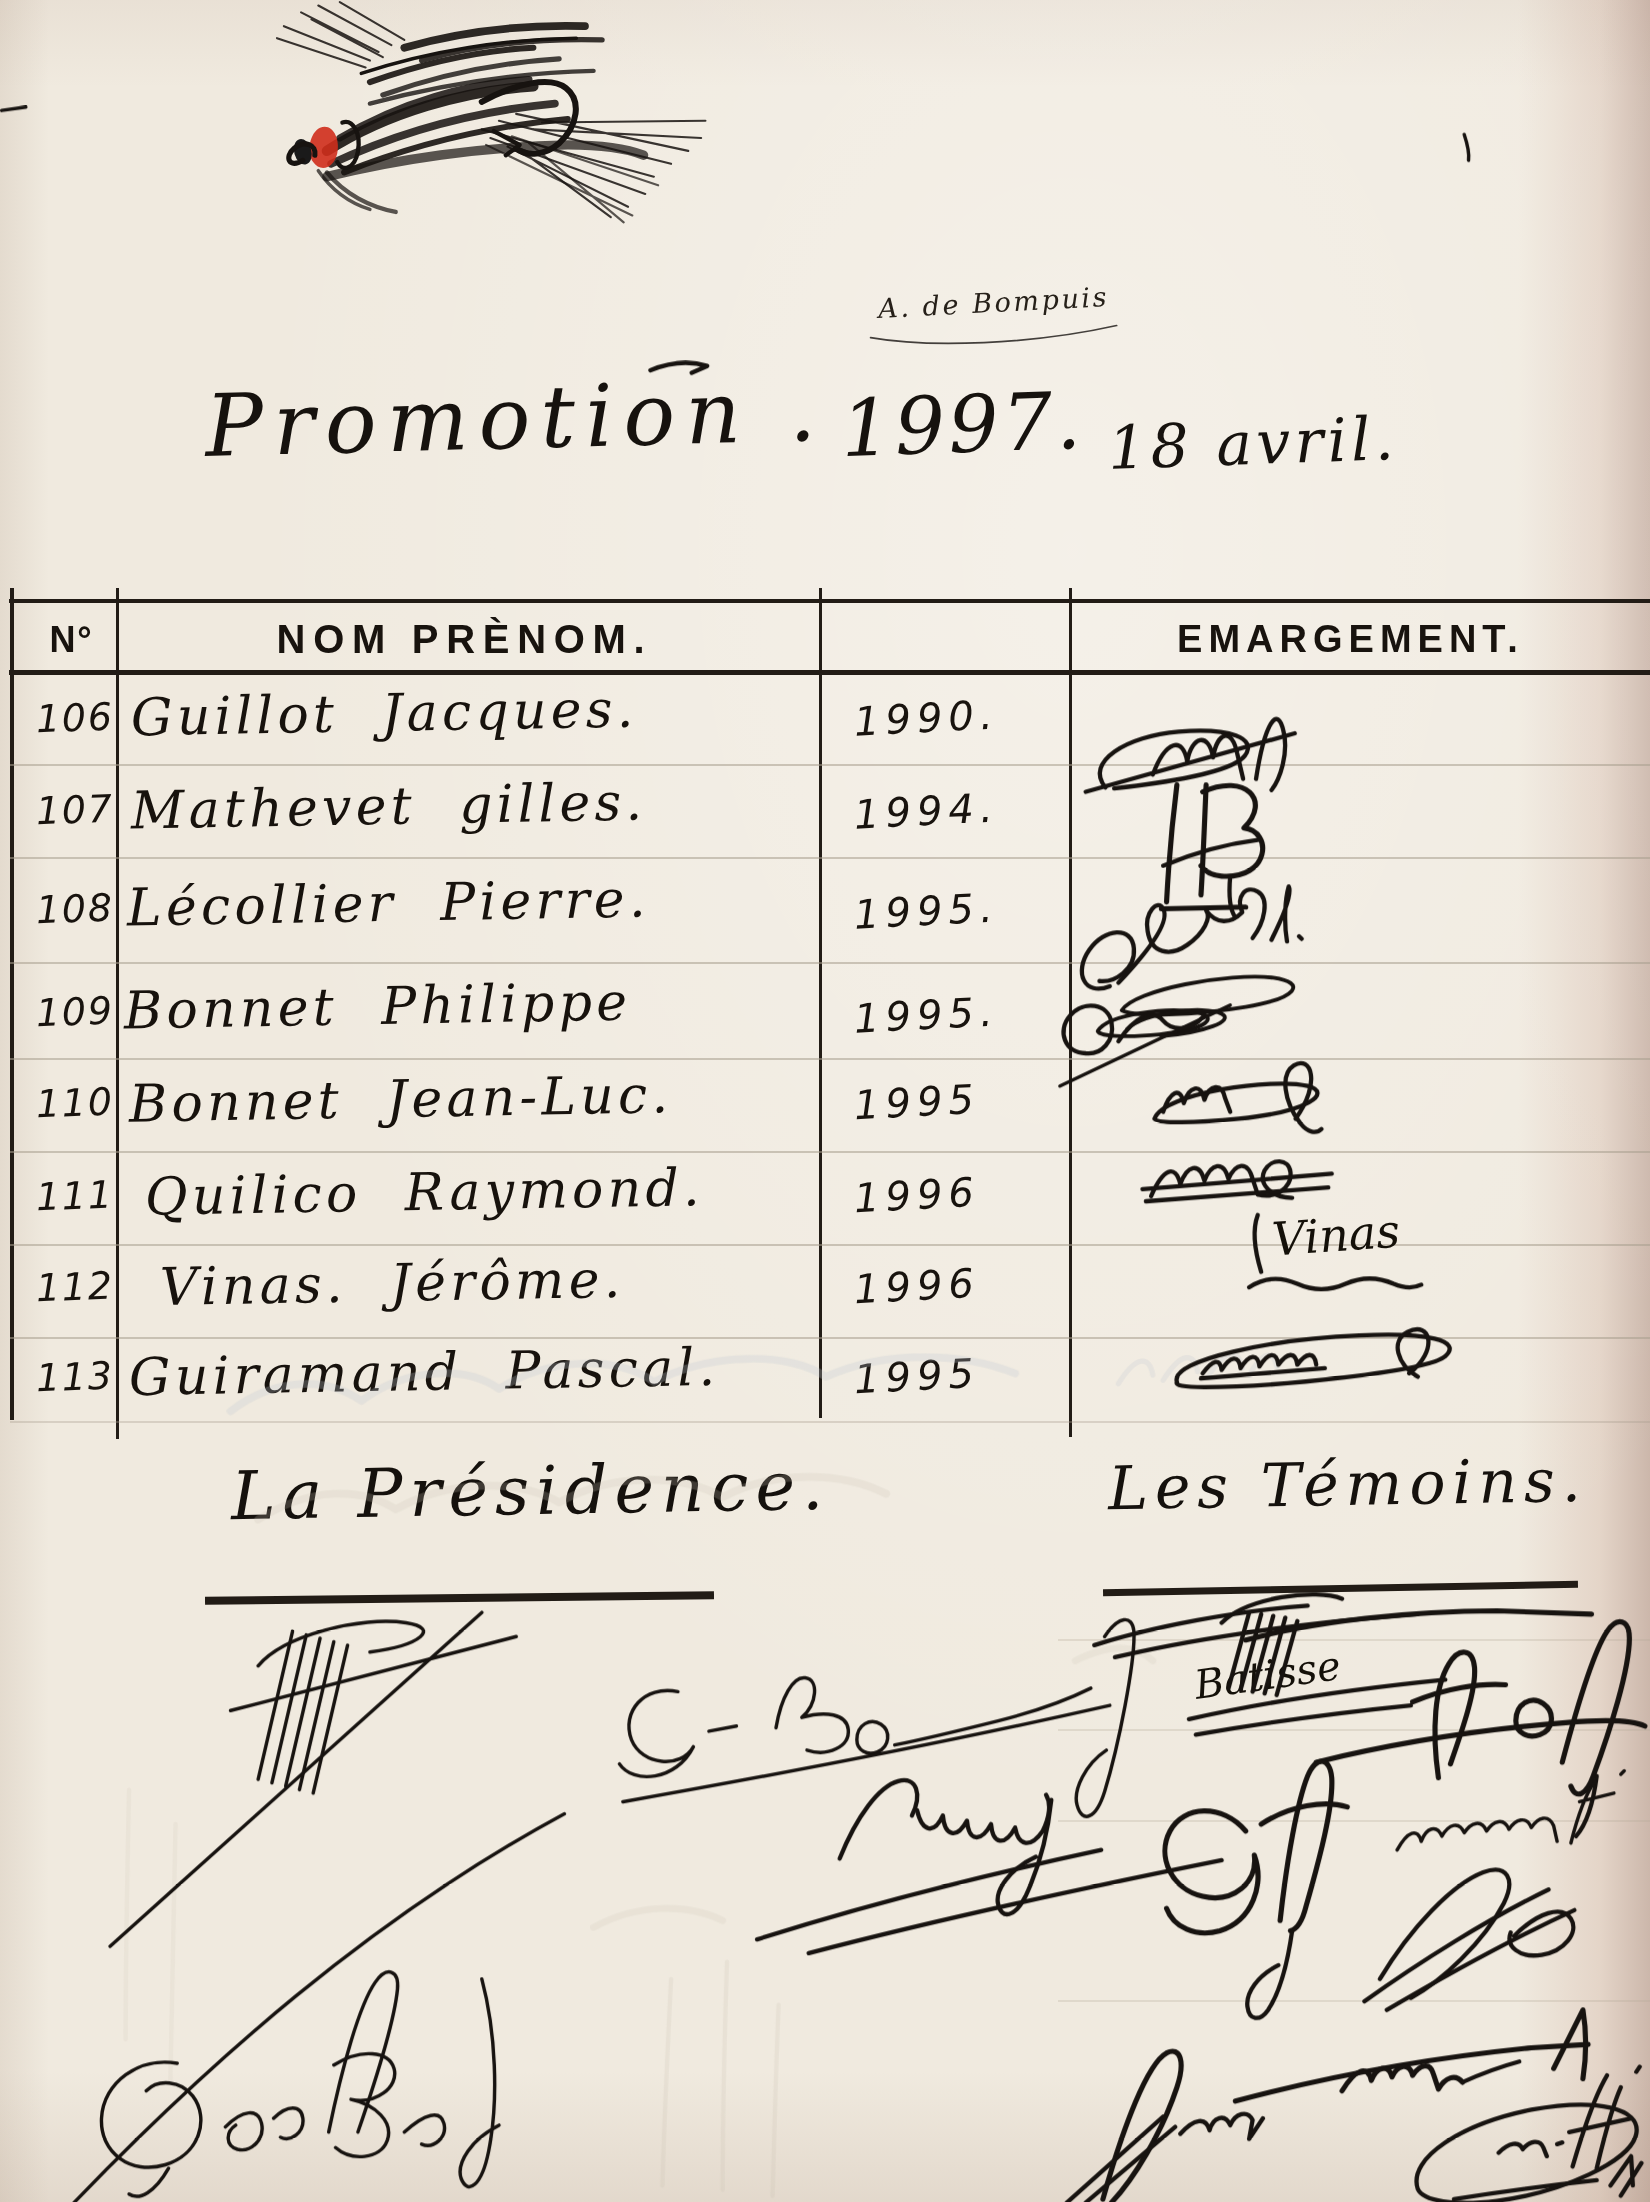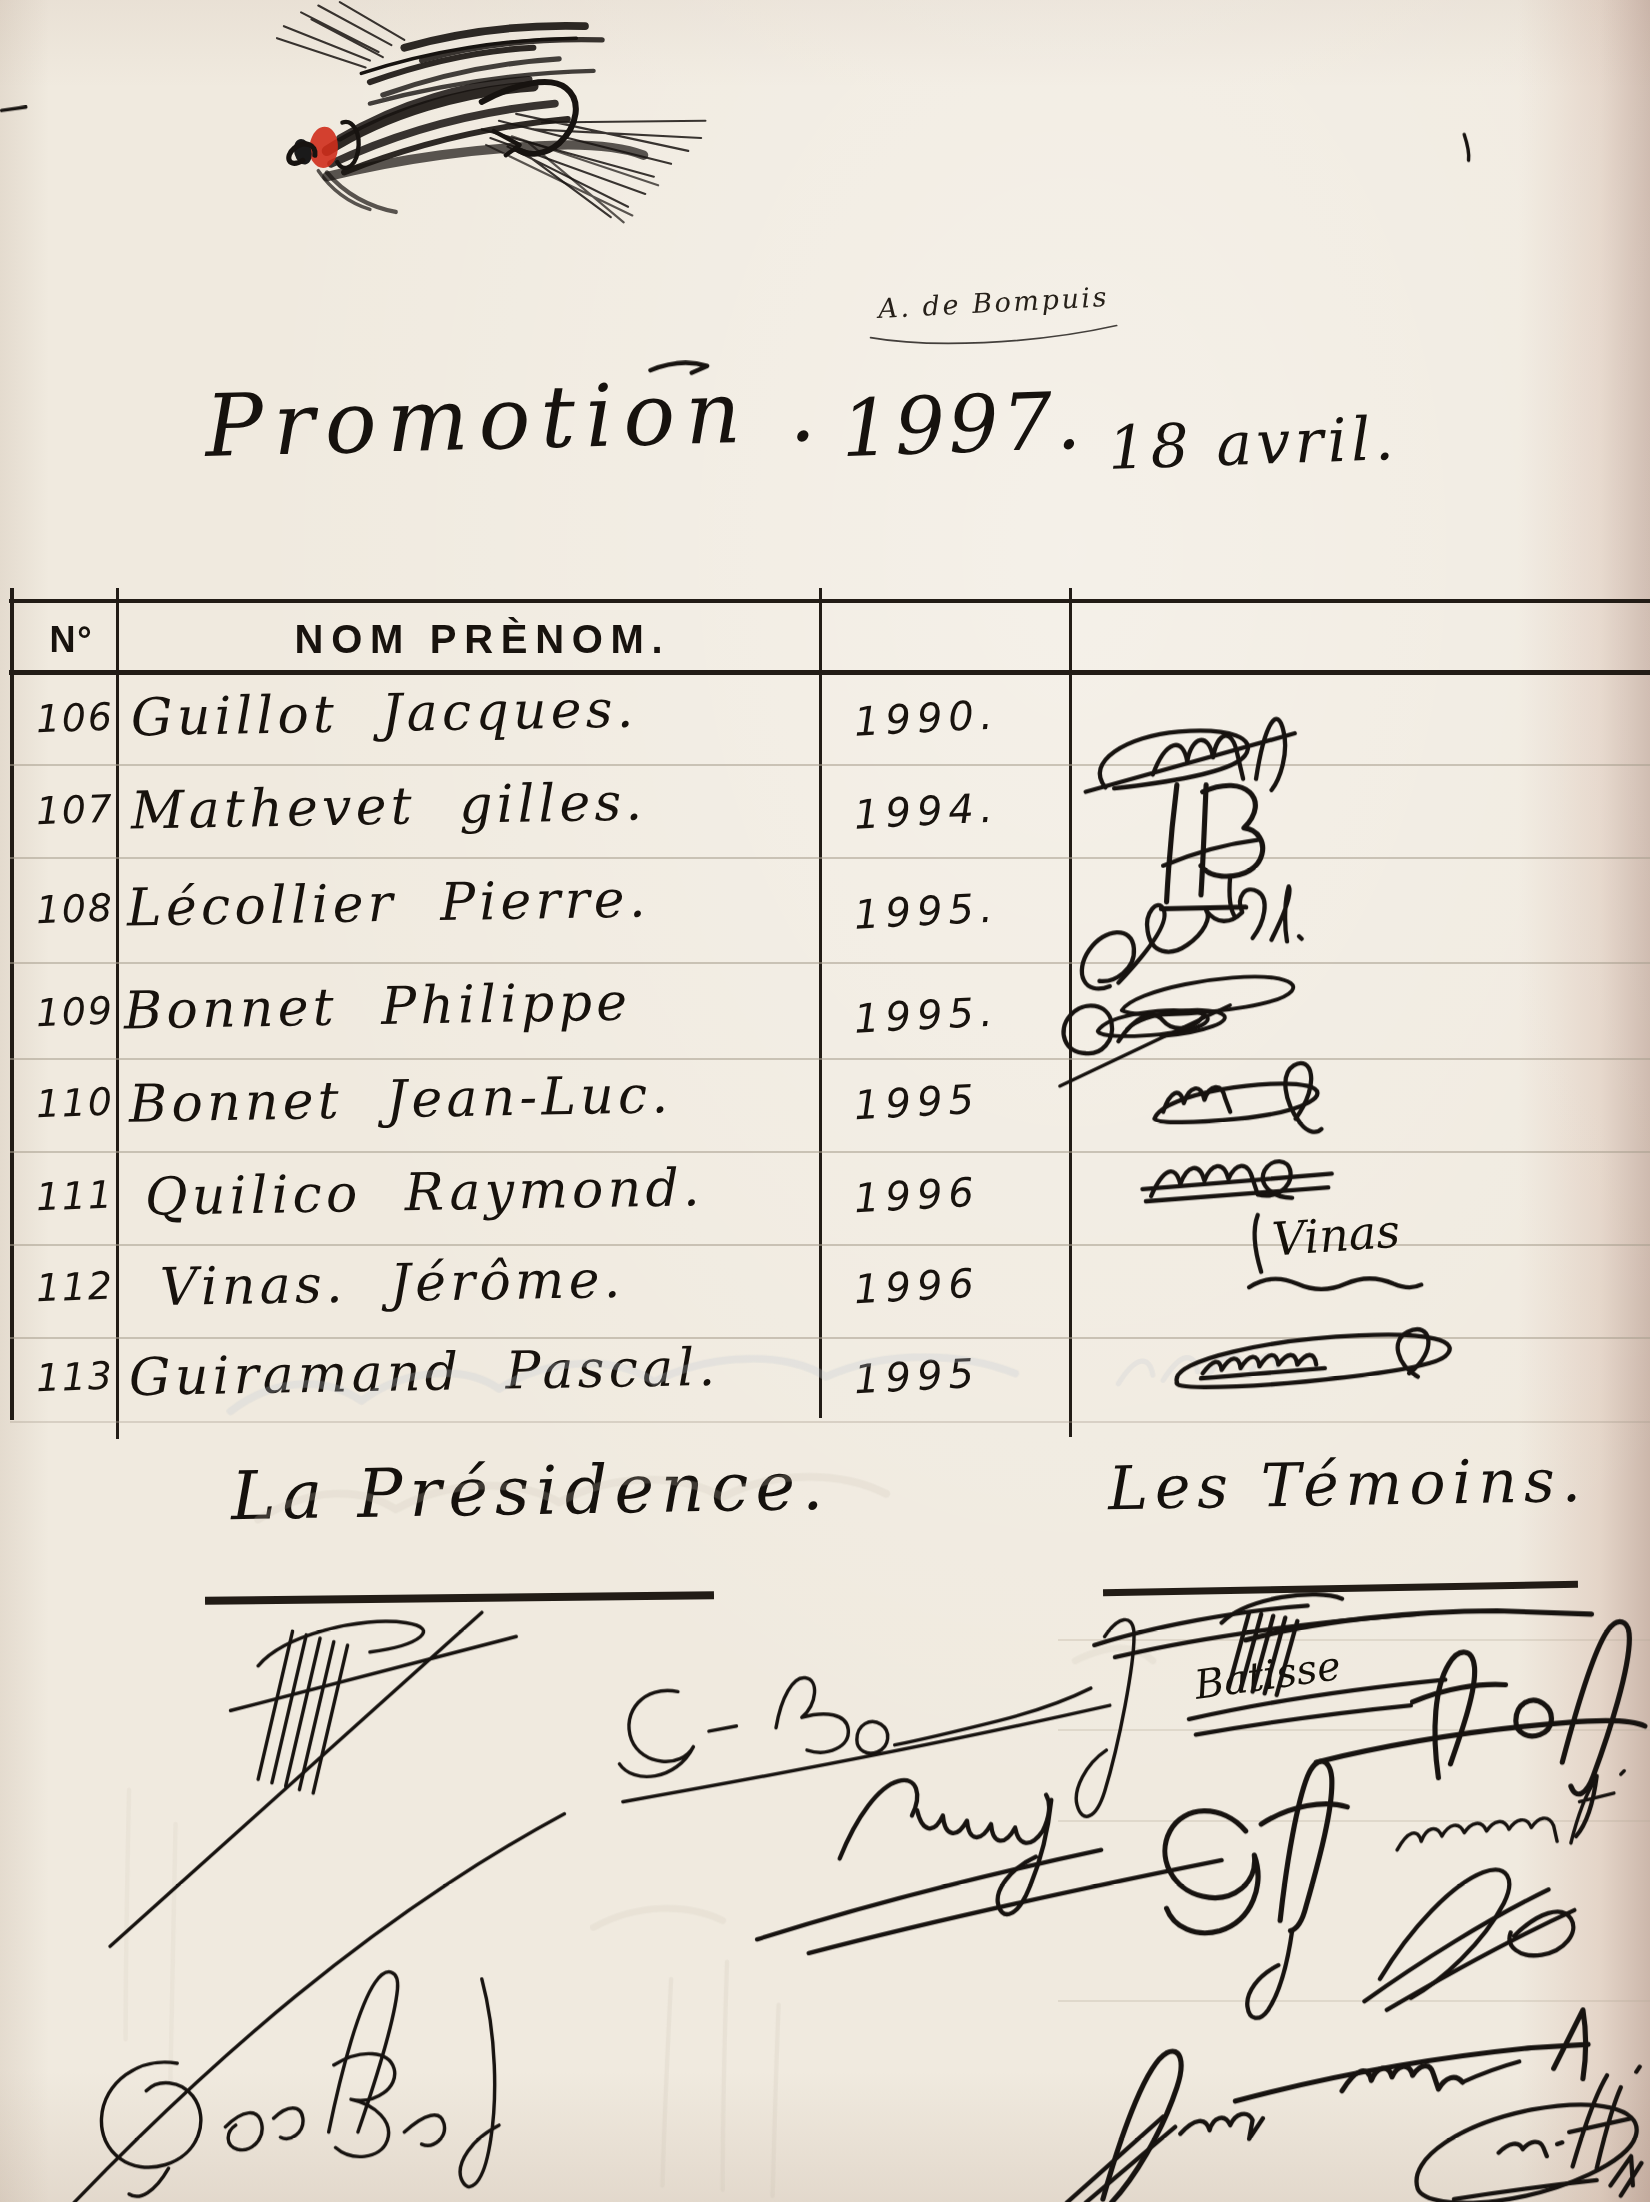--- a/index.html
+++ b/index.html
@@ -64,21 +64,22 @@
   <div class="sep" style="left:10.3px;top:1244px;width:1640px;"></div>
   <div class="sep" style="left:10.3px;top:1337px;width:1640px;"></div>
   <div class="sep" style="left:10.3px;top:1421px;width:1640px;opacity:.35;"></div>
 
   <div class="rule-faint" style="left:1058px;top:1639px;width:592px;"></div>
   <div class="rule-faint" style="left:1058px;top:1729px;width:592px;"></div>
   <div class="rule-faint" style="left:1058px;top:1820px;width:592px;"></div>
   <div class="rule-faint" style="left:1058px;top:2000px;width:592px;"></div>
 
   <div class="abs th hand-print h-num" style="left:26px;width:91px;">N°</div>
-  <div class="abs th hand-print h-name" style="left:164px;width:637px;">NOM  PRÈNOM.</div>
+  <div class="abs th hand-print h-name" style="left:146px;width:637px;">NOM  PRÈNOM.</div>
+  <div class="abs th hand-print h-emarg" style="left:1084px;width:533px;">EMARGEMENT.</div>
 
   <div class="abs" style="left:0;top:674px;width:1650px;height:92px;">
     <span class="abs row-num" style="left:36px;top:22.4px;">106</span>
     <span class="abs row-name" style="left:131px;top:8.6px;">Guillot Jacques.</span>
     <span class="abs row-year" style="left:854px;top:20.6px;">1990.</span>
   </div>
   <div class="abs" style="left:0;top:766px;width:1650px;height:93px;">
     <span class="abs row-num" style="left:36px;top:22.4px;">107</span>
     <span class="abs row-name" style="left:131px;top:10.3px;">Mathevet gilles.</span>
     <span class="abs row-year" style="left:854px;top:22.4px;">1994.</span>

